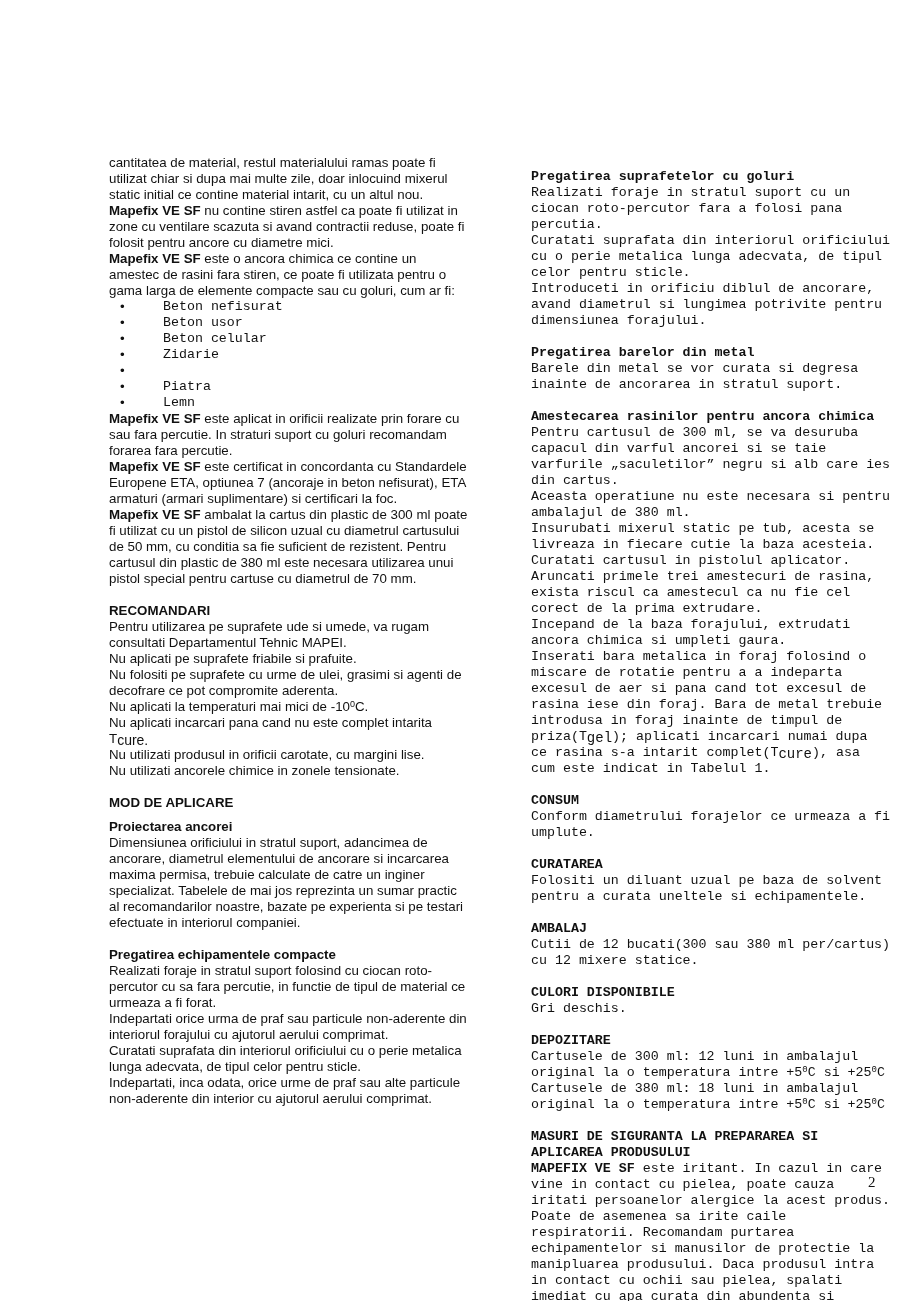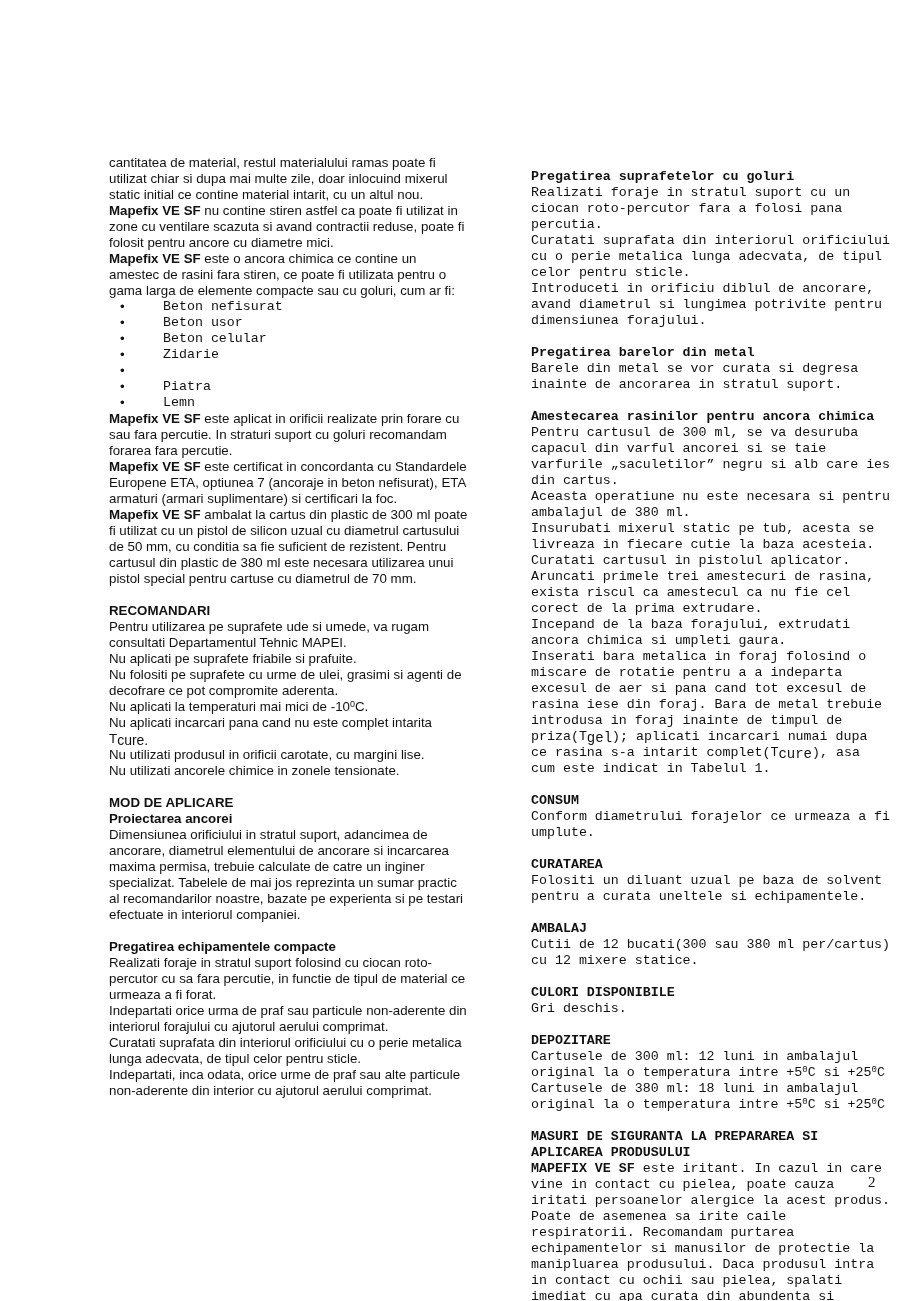--- a/index.html
+++ b/index.html
@@ -21,21 +21,21 @@
   .columns {
     position: absolute;
     top: 155px; left: 109px;
     display: flex;
     gap: 62px;
   }
   .col { width: 360px; }
   .col-right { padding-top: 14px; font-family: Liberation Mono, monospace; }
   .blk { margin: 0; }
   .blk-h { font-weight: bold; margin-top: 16px; }
-  .blk-h + .blk-h { margin-top: 0; }
+  .blk-h + .blk-h { margin-top: 8px; }
   .blk:first-child { margin-top: 0; }
   .blk-p b { font-weight: bold; }
   sup { font-size: 9px; line-height: 0; vertical-align: 4.5px; }
   sub { font-size: 14px; line-height: 0; vertical-align: -2px; }
   .li { display: flex; padding-left: 11px; }
   .dot { width: 43px; flex: 0 0 43px; }
   .li-text { flex: 1; font-family: Liberation Mono, monospace; }
   .page-number {
     position: absolute;
     top: 1174px; left: 868px;

